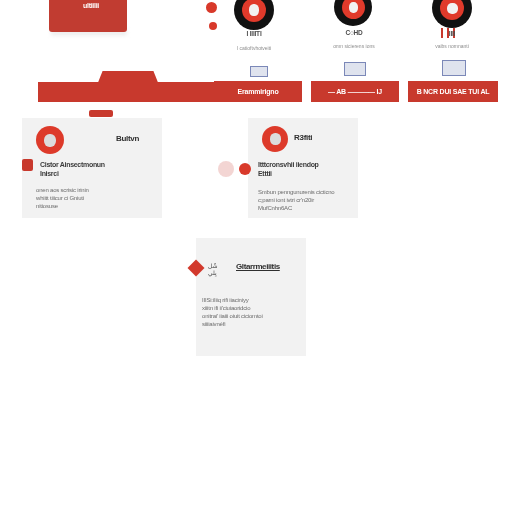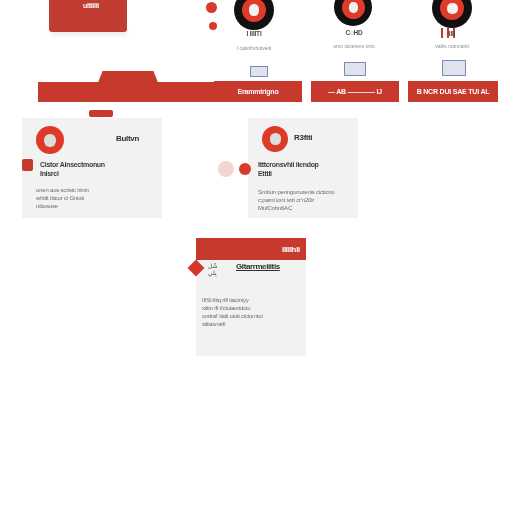--- a/index.html
+++ b/index.html
@@ -364,23 +364,20 @@
   <div class="abs card-title" id="title-middle">R3fiti</div>
   <div class="abs" id="dot-ghost"></div>
   <div class="abs dot" id="dot-c"></div>
   <div class="abs card-sub" id="sub-middle" style="white-space:pre-line">Itttcronsvhii iiendop
 Etttii</div>
   <div class="abs card-body" id="body-middle" style="white-space:pre-line">Smbun penngunurenis cicticno
 c;parni iont ivtri cr'n20ir
 MufCnhn6AC</div>
 
   <div class="abs card" id="card-bottom"></div>
-  <div class="abs" id="bottom-header">
-    <span id="bottom-header-label">IIIIIhIi</span>
-  </div>
   <div class="abs" id="diamond"></div>
   <div class="abs" id="bottom-script" style="white-space:pre-line">شّل
 يِلي</div>
   <div class="abs" id="bottom-title">Gltarrmeiiitis</div>
   <div class="abs card-body" id="body-bottom" style="white-space:pre-line">IIISi:iIiiq rifi iiaciniyy
 xiiitn ifi ii'ciuiaoridcio
 onitrai' iiaiii oiuit ciciomtoi
 siiiiaivnéfi</div>
 
 </div>

